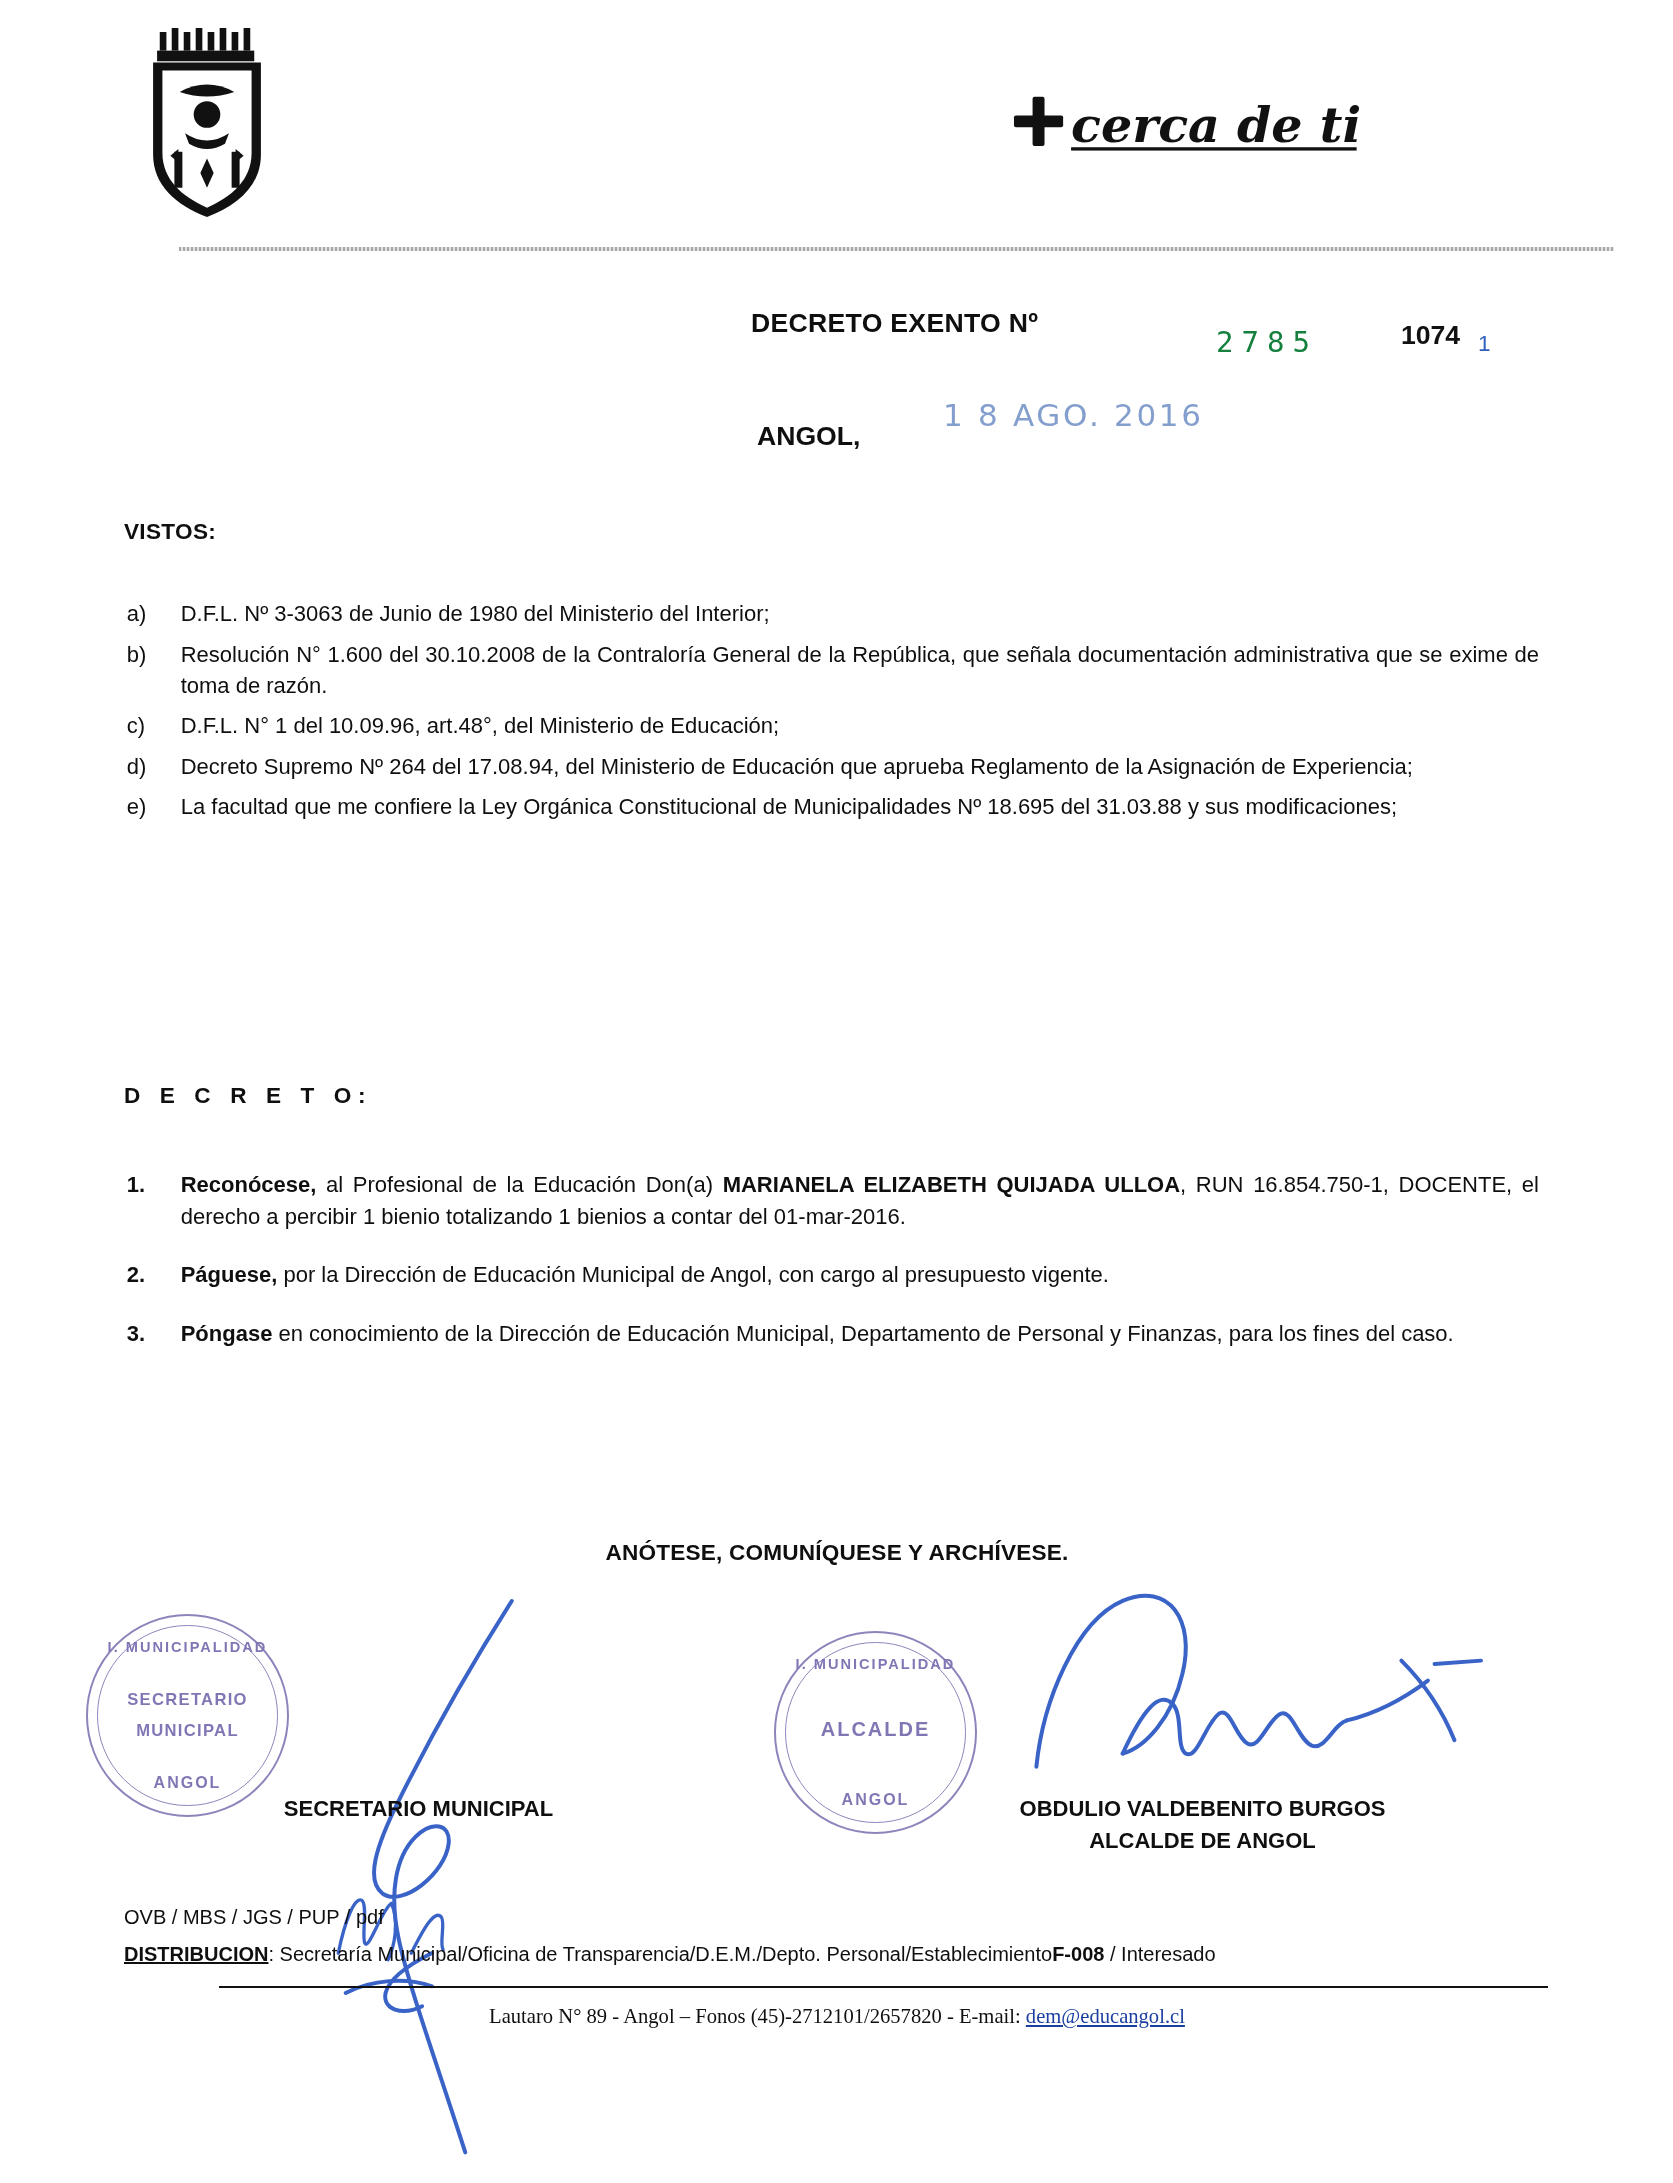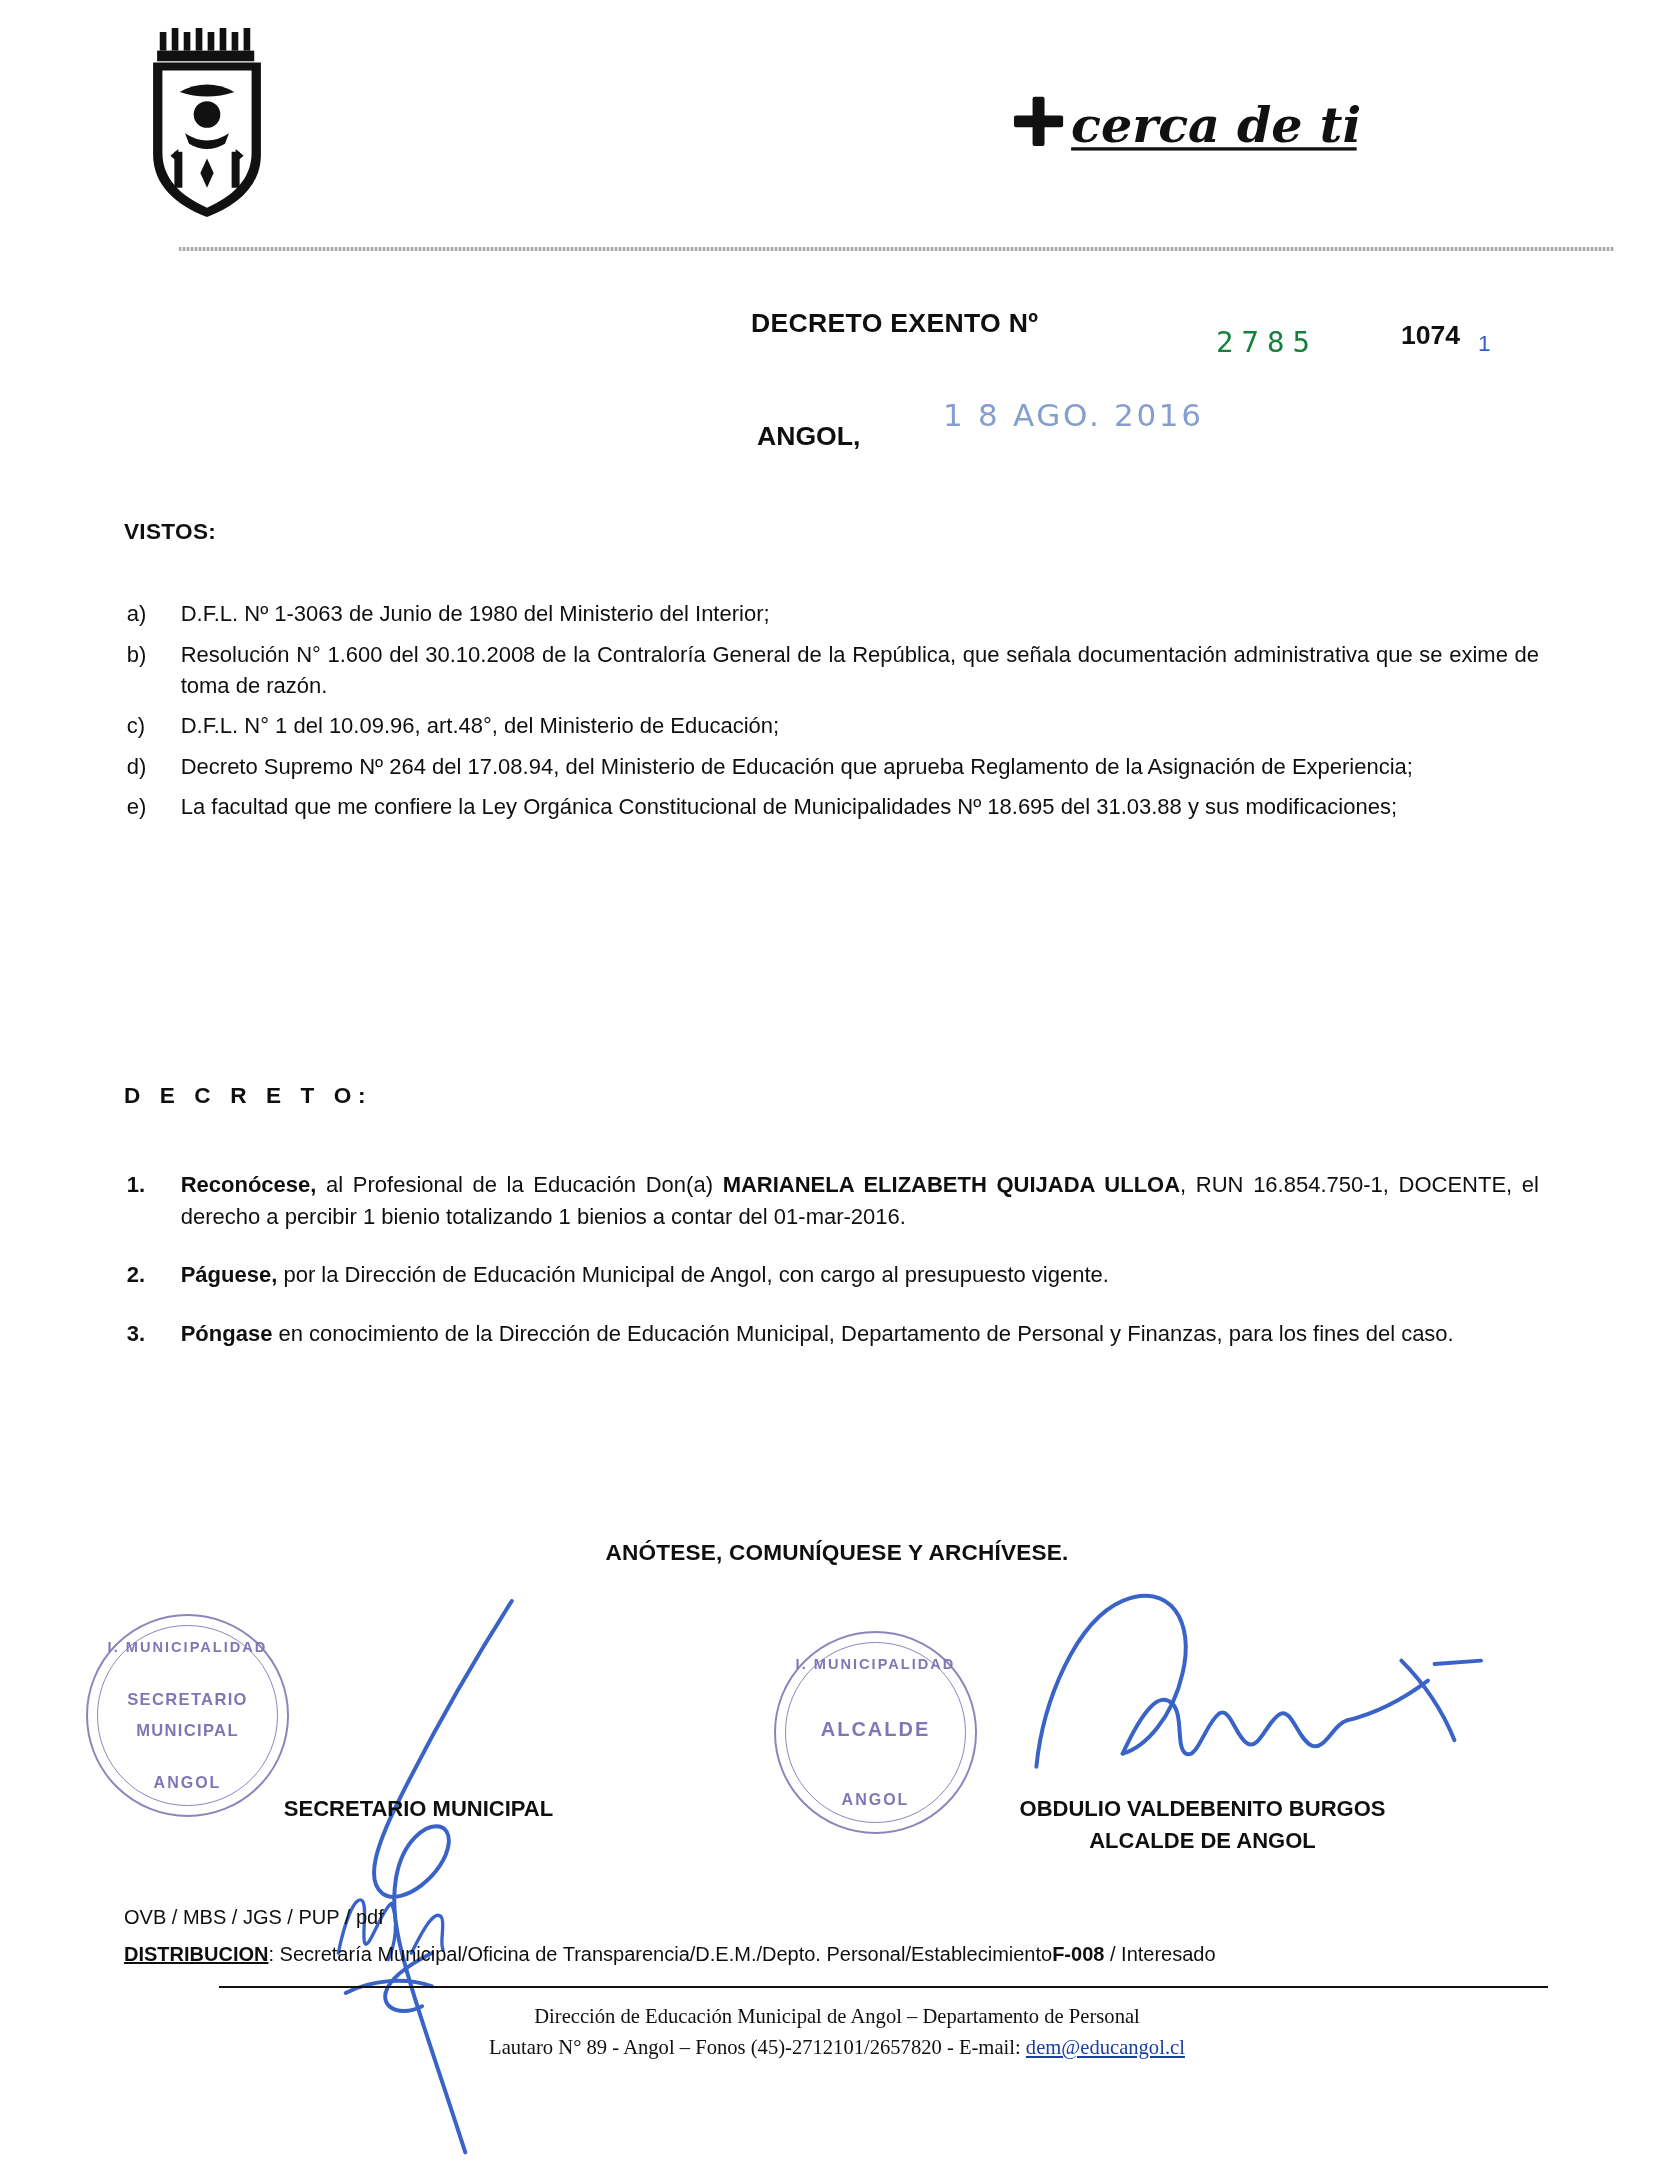--- a/index.html
+++ b/index.html
@@ -368,21 +368,21 @@
   <div class="decreto-number2-suffix">1</div>
 
   <div class="angol-label">ANGOL,</div>
   <div class="angol-date">1 8 AGO. 2016</div>
 
   <div class="vistos-label">VISTOS:</div>
 
   <div class="vistos-list">
     <div class="vistos-item">
       <div class="vistos-marker">a)</div>
-      <div class="vistos-text">D.F.L. Nº 1-3063 de Junio de 1980 del Ministerio del Interior;</div>
+      <div class="vistos-text">D.F.L. Nº 3-3063 de Junio de 1980 del Ministerio del Interior;</div>
     </div>
     <div class="vistos-item">
       <div class="vistos-marker">b)</div>
       <div class="vistos-text">Resolución N° 1.600 del 30.10.2008 de la Contraloría General de la República, que señala documentación administrativa que se exime de toma de razón.</div>
     </div>
     <div class="vistos-item">
       <div class="vistos-marker">c)</div>
       <div class="vistos-text">D.F.L. N° 1 del 10.09.96, art.48°, del Ministerio de Educación;</div>
     </div>
     <div class="vistos-item">
@@ -466,18 +466,17 @@
     <div>ALCALDE DE ANGOL</div>
   </div>
 
   <div class="distrib-codes">OVB / MBS / JGS / PUP / pdf</div>
 
   <div class="distrib-line"><span class="u">DISTRIBUCION</span><span>: Secretaría Municipal/Oficina de Transparencia/D.E.M./Depto. Personal/Establecimiento</span><span class="b">F-008</span><span> / Interesado</span></div>
 
   <div class="footer-rule"></div>
 
   <div class="footer">
-    <div>Dirección de Educación Municipal de Angol – Departamento de Personal</div>
     <div><span>Lautaro  N°  89 - Angol – Fonos (45)-2712101/2657820 - E-mail:  </span><span class="mail">dem@educangol.cl</span></div>
   </div>
 
 </div>
 
 
 </body></html>

